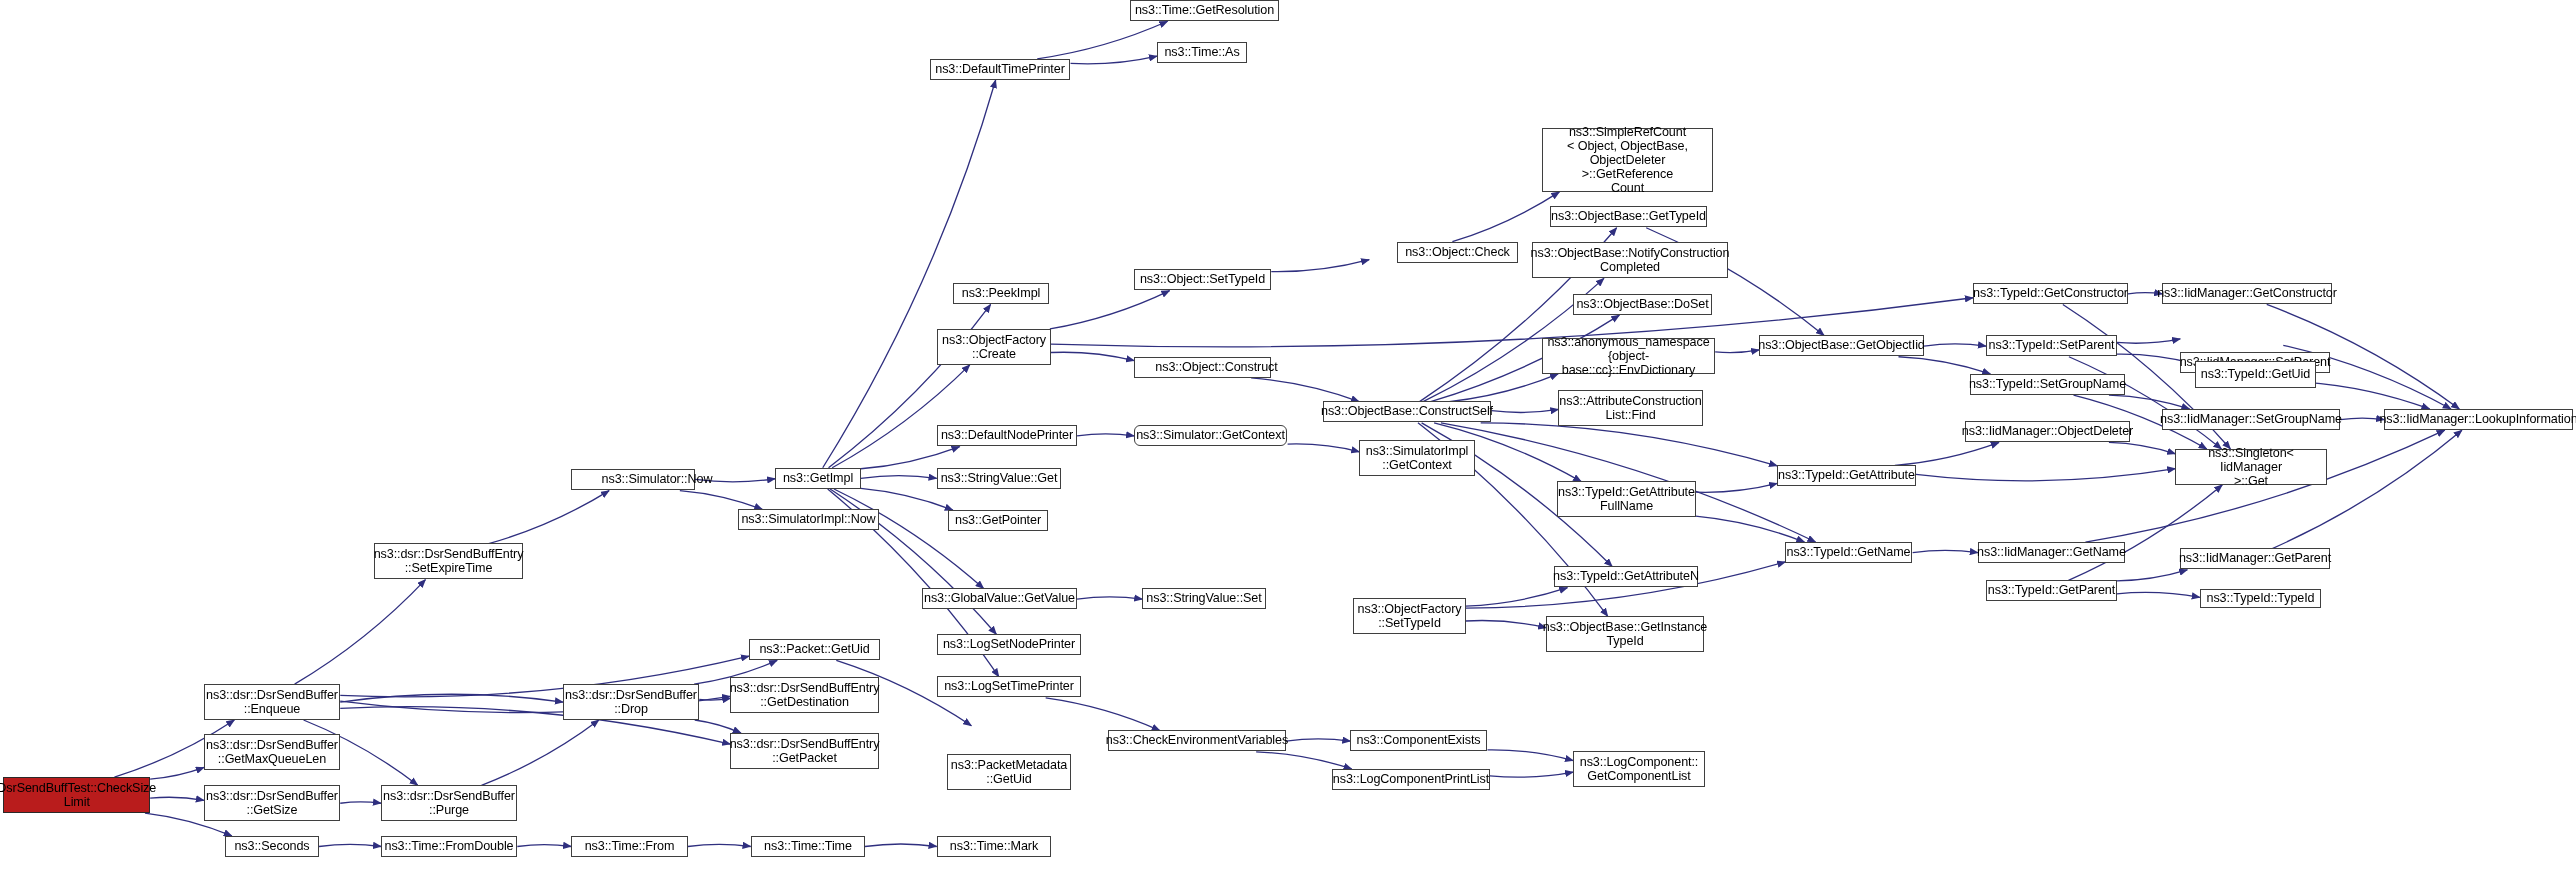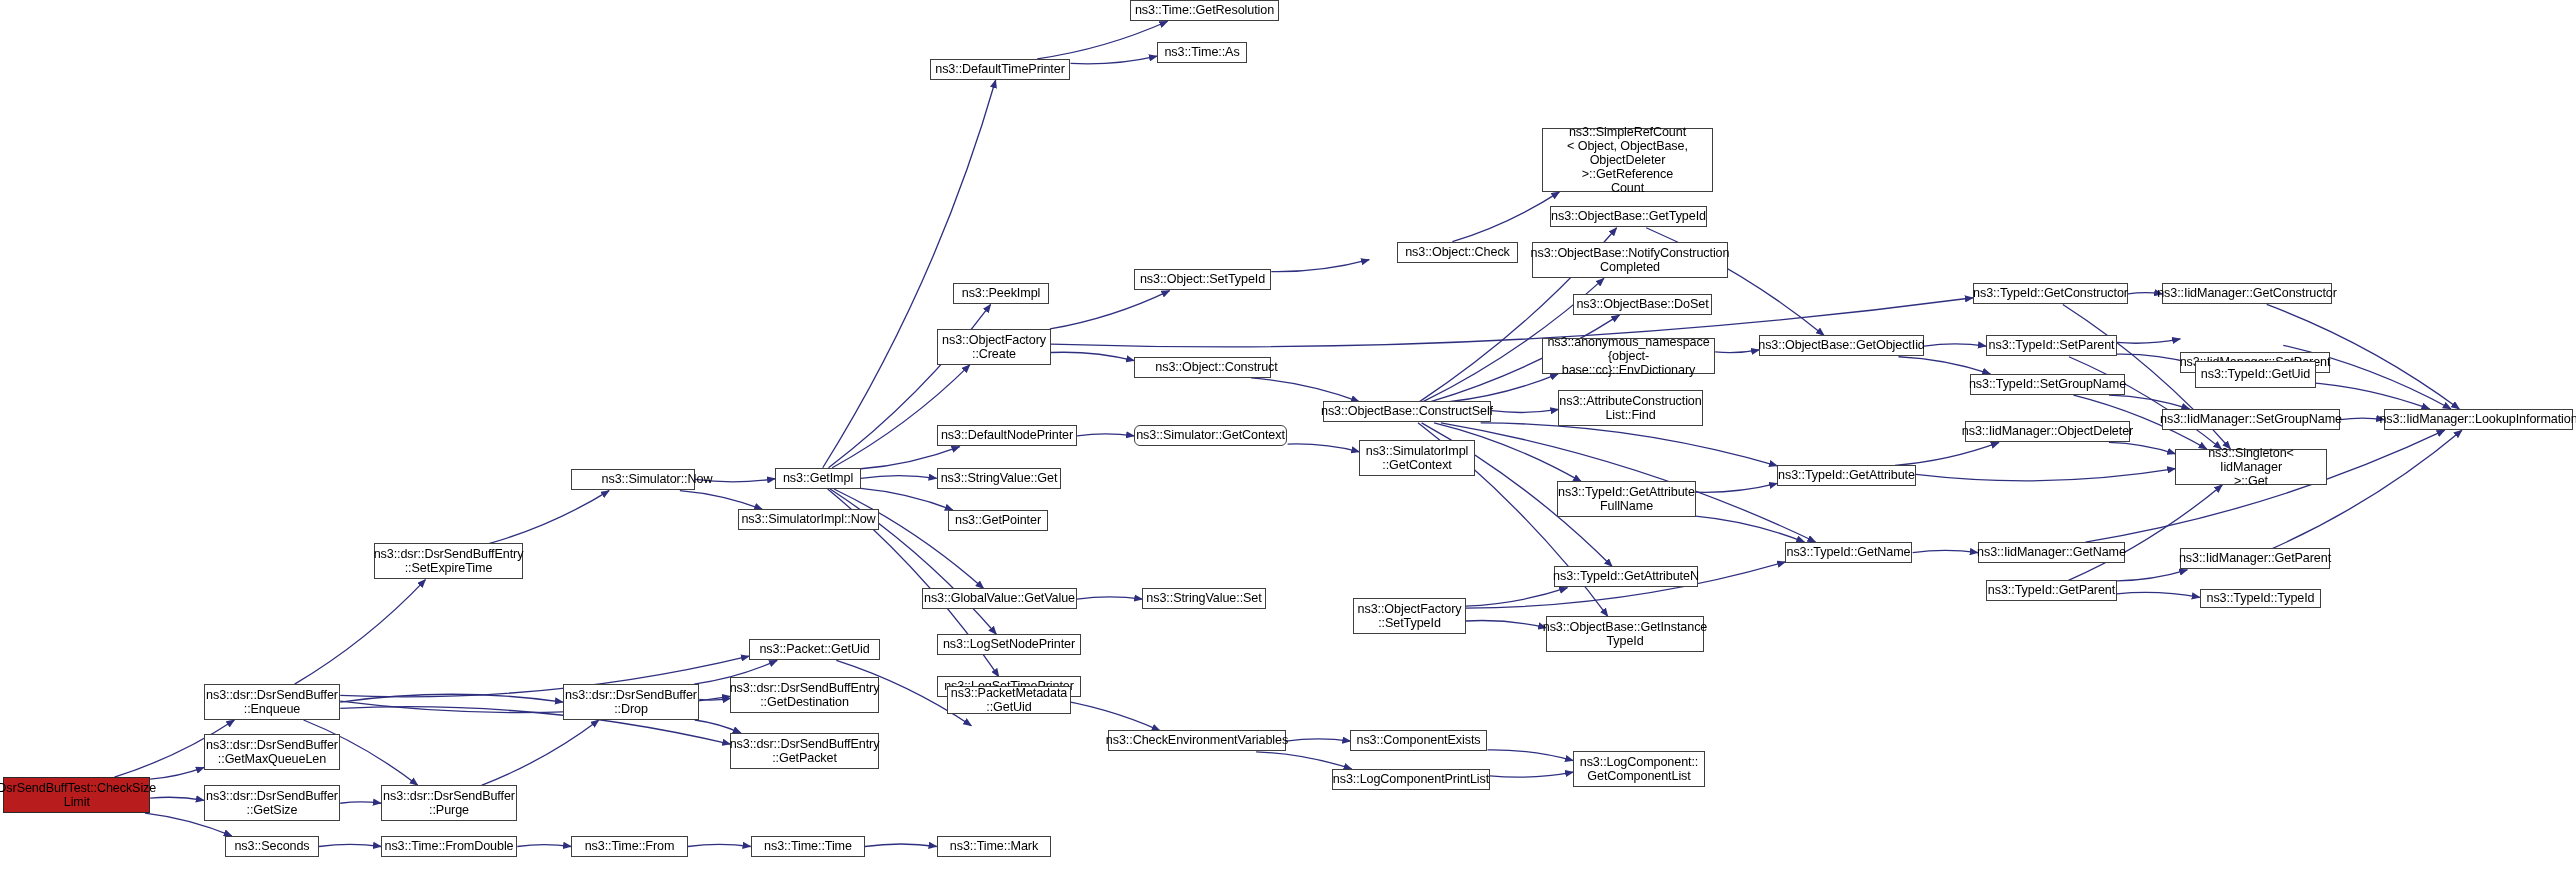--- a/index.html
+++ b/index.html
@@ -179,21 +179,21 @@
 ::Create</div>
       <div class="node" style="left: 1134px; top: 269px; width: 137px; height: 21px;">ns3::Object::SetTypeId</div>
       <div class="node" style="left: 1134px; top: 357px; width: 137px; height: 21px; padding-left: 28px;">ns3::Object::Construct</div>
       <div class="node" style="left: 937px; top: 425px; width: 140px; height: 21px;">ns3::DefaultNodePrinter</div>
       <div class="node" style="left: 937px; top: 468px; width: 124px; height: 21px;">ns3::StringValue::Get</div>
       <div class="node" style="left: 948px; top: 510px; width: 100px; height: 21px;">ns3::GetPointer</div>
       <div class="node" style="left: 922px; top: 588px; width: 155px; height: 21px;">ns3::GlobalValue::GetValue</div>
       <div class="node" style="left: 1142px; top: 588px; width: 124px; height: 21px;">ns3::StringValue::Set</div>
       <div class="node" style="left: 937px; top: 634px; width: 144px; height: 21px;">ns3::LogSetNodePrinter</div>
       <div class="node" style="left: 937px; top: 676px; width: 144px; height: 21px;">ns3::LogSetTimePrinter</div>
-      <div class="node" style="left: 947px; top: 686px; width: 124px; height: 28px;">ns3::PacketMetadata
+      <div class="node" style="left: 947px; top: 754px; width: 124px; height: 36px;">ns3::PacketMetadata
 ::GetUid</div>
       <div class="node" style="left: 1134px; top: 425px; width: 153px; height: 21px; border-radius: 6px;">ns3::Simulator::GetContext</div>
       <div class="node" style="left: 1108px; top: 730px; width: 178px; height: 21px;">ns3::CheckEnvironmentVariables</div>
       <div class="node" style="left: 1350px; top: 730px; width: 137px; height: 21px;">ns3::ComponentExists</div>
       <div class="node" style="left: 1332px; top: 769px; width: 158px; height: 21px;">ns3::LogComponentPrintList</div>
       <div class="node" style="left: 1573px; top: 751px; width: 132px; height: 36px;">ns3::LogComponent::
 GetComponentList</div>
       <div class="node" style="left: 1369px; top: 242px; width: 121px; height: 21px; margin-left: 28px;">ns3::Object::Check</div>
       <div class="node" style="left: 1542px; top: 128px; width: 171px; height: 64px;">ns3::SimpleRefCount
 &lt; Object, ObjectBase,

